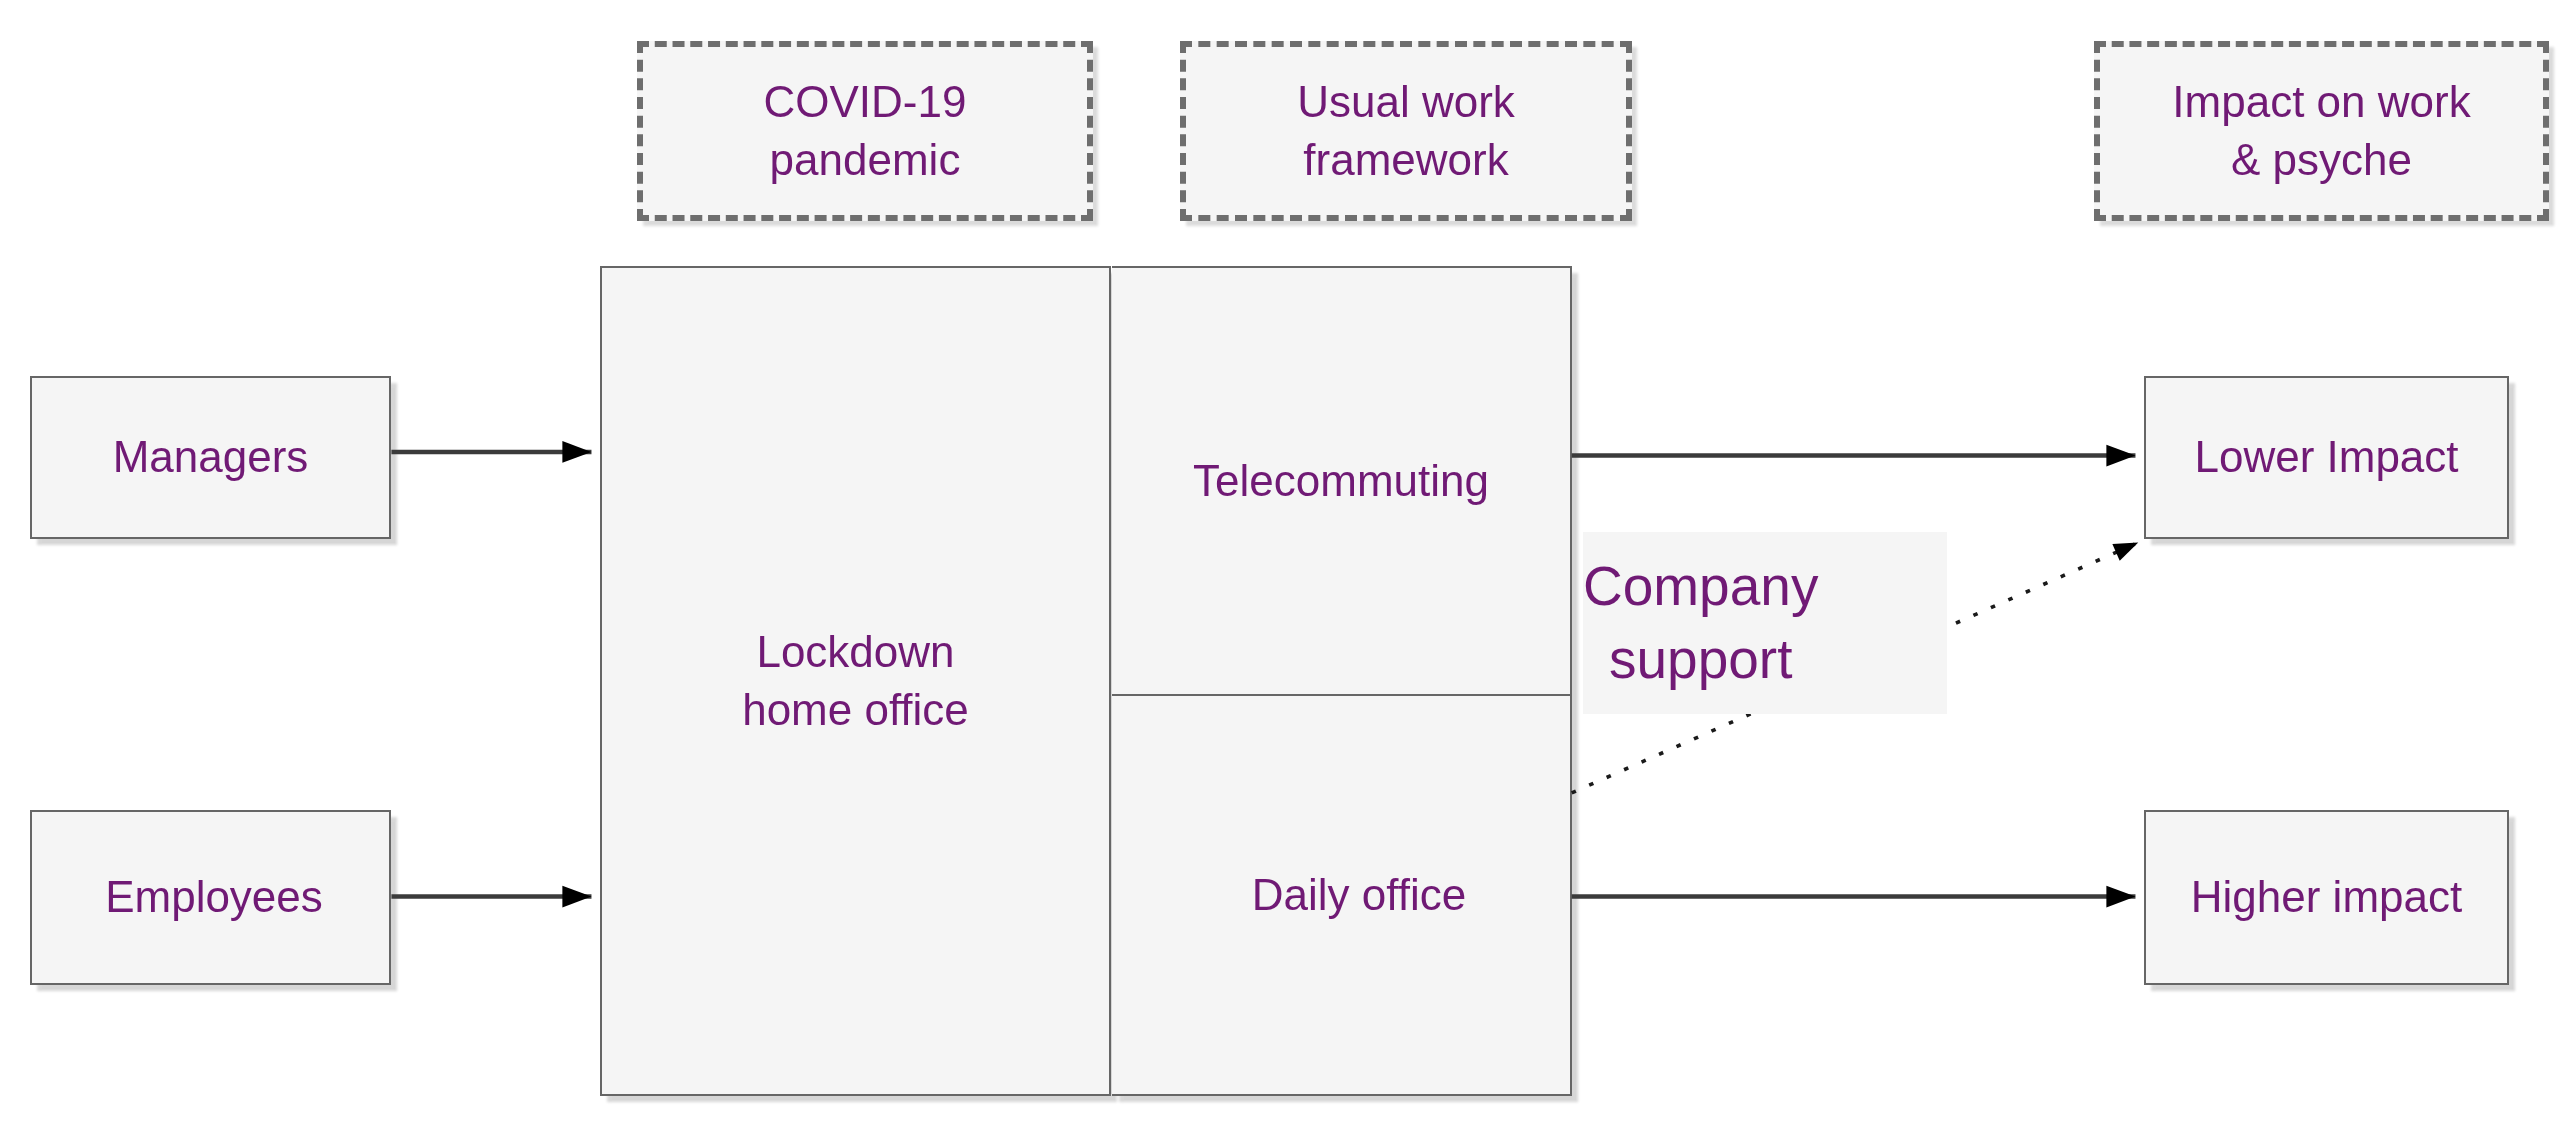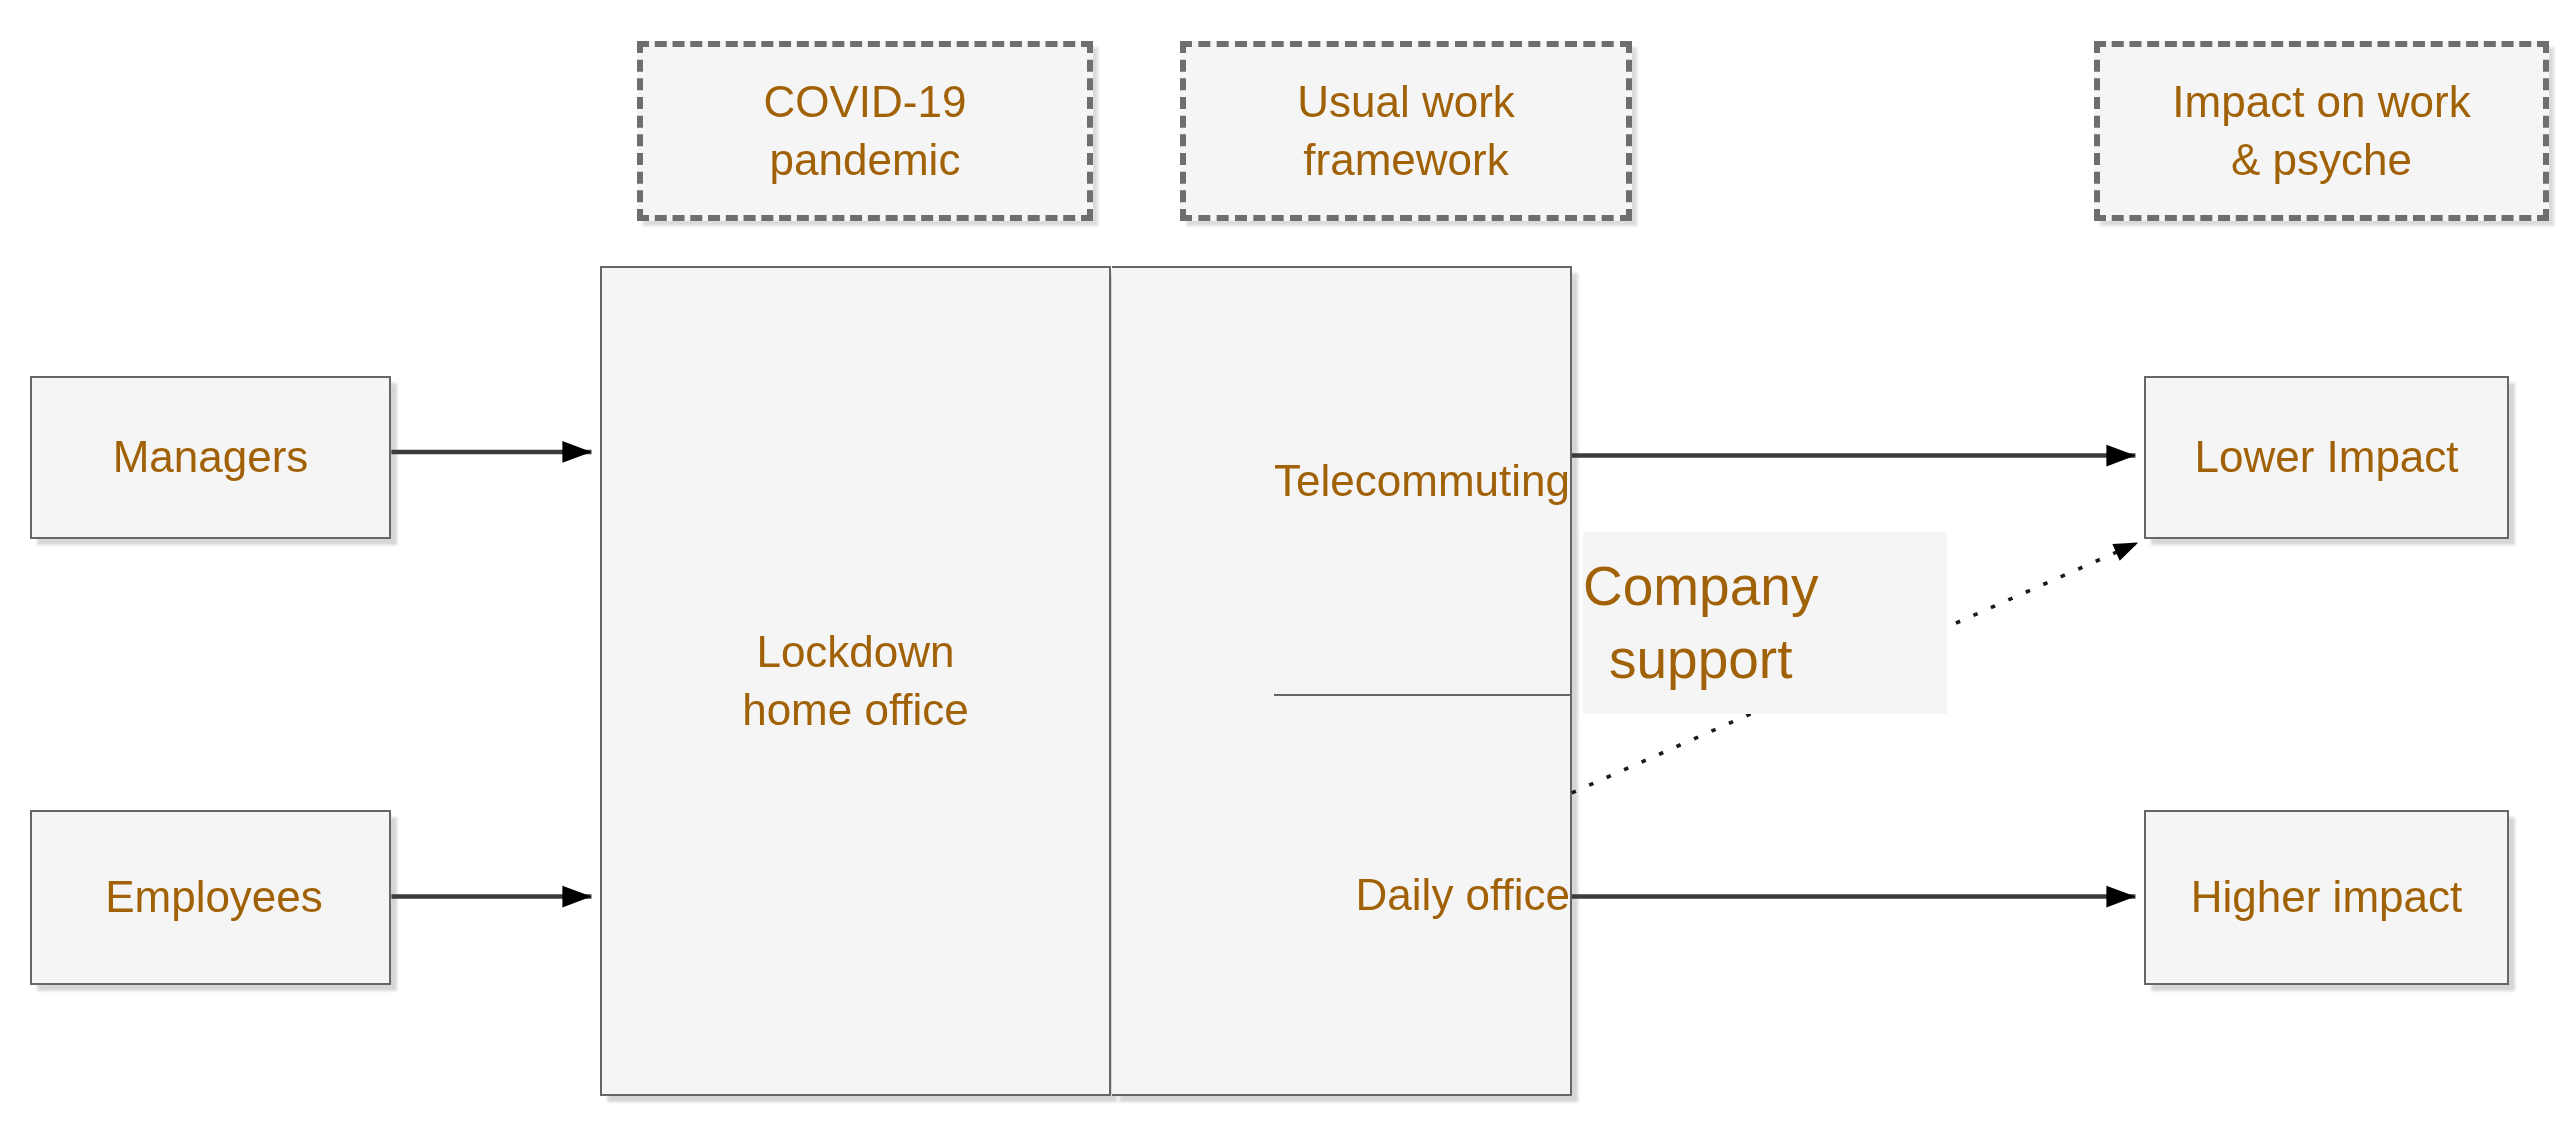--- a/index.html
+++ b/index.html
@@ -1,21 +1,21 @@
 <!DOCTYPE html>
 <html style="font-size:14.6px"><head>
 <meta charset="utf-8">
 <style>
   html,body{margin:0;padding:0;background:#ffffff;}
   .stage{
     position:relative;
     width:2576px;height:1143px;
     background:#ffffff;
     font-family:"Liberation Sans", sans-serif;
-    color:#a16207;
+    color:#701a75;
     overflow:hidden;
   }
   .label{
     white-space:pre-line;
     text-align:center;
     line-height:1.32;
   }
   .node{
     position:absolute;
     box-sizing:border-box;
@@ -42,21 +42,21 @@
   #node-managers {left:30px;   top:376px; width:361px; height:163px;}
   #node-employees{left:30px;   top:810px; width:361px; height:175px;padding-left:7px;}
 
   #node-lockdown {left:600px;  top:266px; width:511px; height:830px;}
 
   #group-framework{
     position:absolute;left:1112px;top:266px;width:460px;height:830px;
     box-sizing:border-box;background:#f5f5f5;
     border:2.7px solid #666666;border-left:none;
     box-shadow:7.3px 7.3px 2.7px rgba(0,0,0,0.16);
-    display:flex;flex-direction:column;align-items:flex-end;
+    display:flex;flex-direction:column;
   }
   .cell{
     box-sizing:border-box;
     display:flex;align-items:center;justify-content:center;
     font-size:44px;
   }
   #cell-telecommuting{height:428px;border-bottom:2.7px solid #666666;}
   #cell-daily{flex:1;padding-left:36px;}
 
   #node-lower  {left:2144px; top:376px; width:365px; height:163px;}

